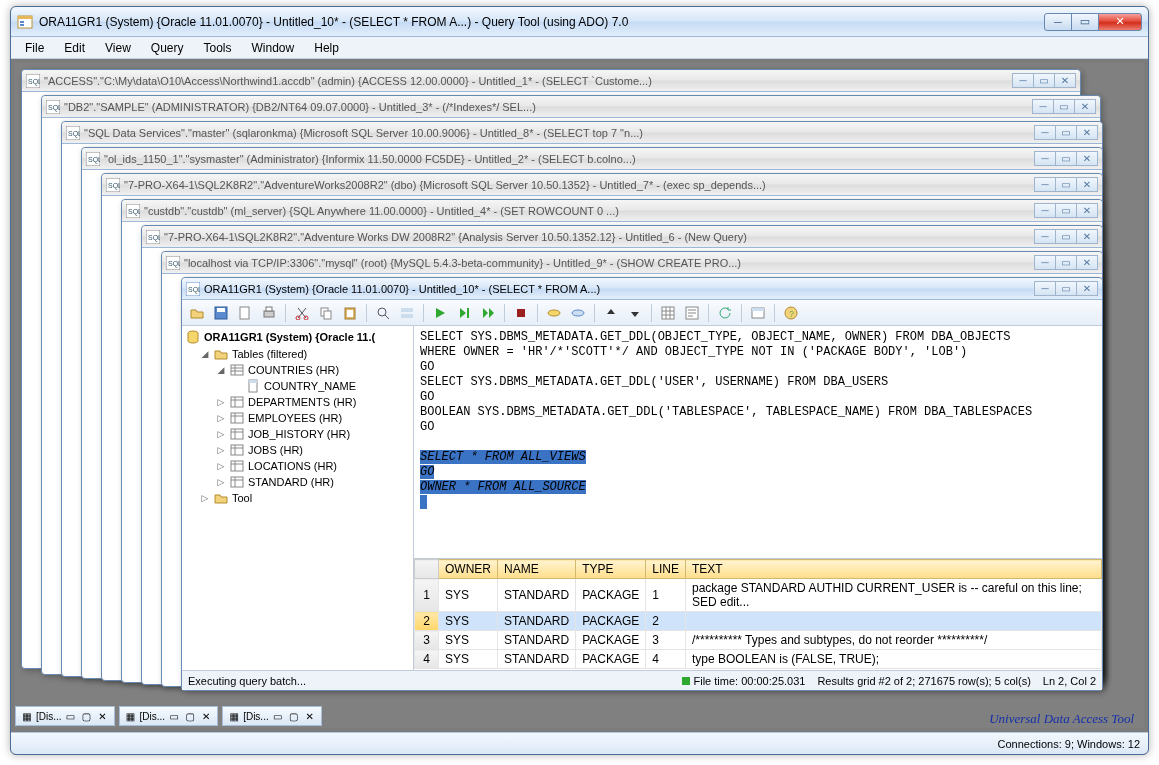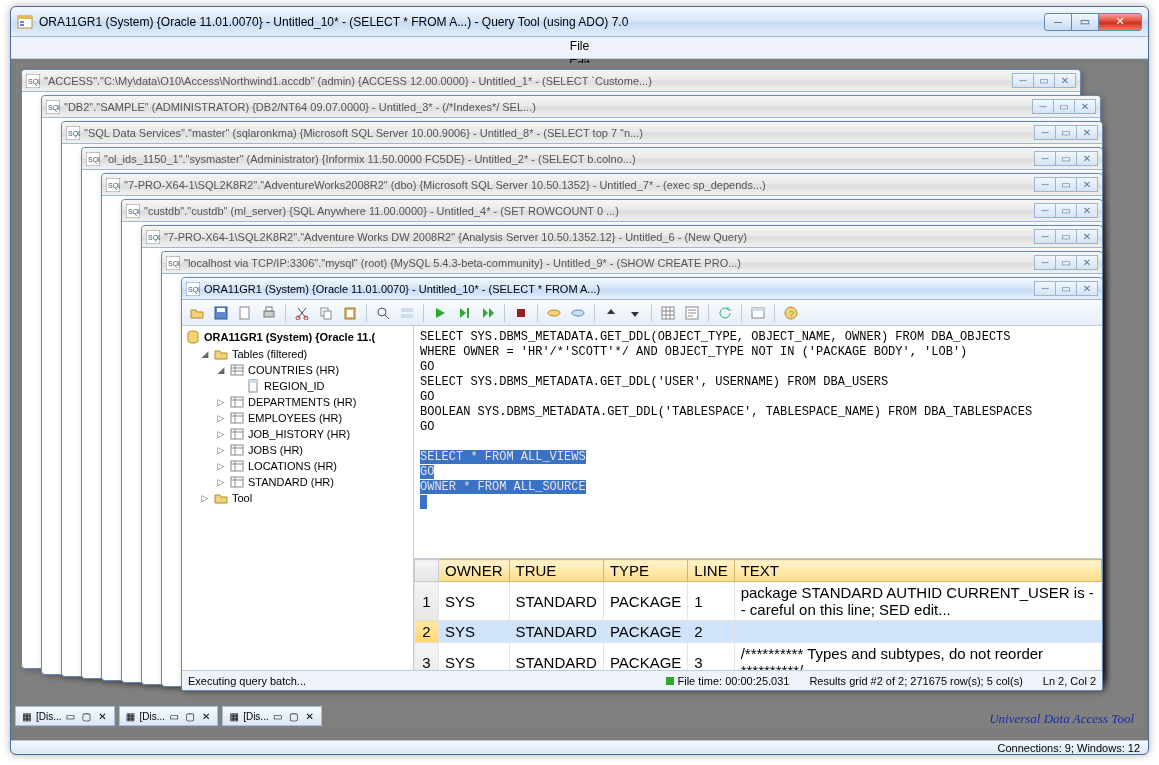--- a/index.html
+++ b/index.html
@@ -42,21 +42,20 @@
 .win-btn.close {
   background: linear-gradient(#f7a19a,#e44a3a 45%,#d12e1c 55%,#f07d6f);
   color:#fff; width:44px; border-radius:0 3px 3px 0;
 }
 .win-btn.min { border-radius: 3px 0 0 3px; }
 .win-btn.max {}
 .menubar {
   height: 22px; background:#eef3fa;
   display:flex; align-items:center; padding:0 4px;
   border-bottom:1px solid #c0d0e0;
-  flex-direction:column;
 }
 .menubar span { padding:2px 10px; cursor:default; }
 .mdi-area {
   position:absolute; left:4px; top:56px; right:4px; bottom:26px;
   background:#808080;
 }
 .mdi-child {
   position:absolute;
   border:1px solid #6788b0;
   border-radius:4px;
@@ -116,45 +115,45 @@
 .tree-indent-1 { padding-left:16px; }
 .tree-indent-2 { padding-left:32px; }
 .tree-indent-3 { padding-left:48px; }
 .expander { width:10px; display:inline-flex; justify-content:center; color:#666; font-size:9px; }
 .sql-editor {
   grid-column:2; grid-row:1;
   background:#fff; font-family:"Consolas","Courier New",monospace;
   font-size:12px; padding:4px 6px; overflow:auto;
   white-space:pre; line-height:15px;
 }
-.sql-editor .hl { background:#3a72c4; color:#e5e5e5; }
+.sql-editor .hl { background:#3a72c4; color:#000000;font-style:italic; }
 .results {
   grid-column:2; grid-row:2;
   background:#fff; border-top:1px solid #c0ccda;
-  overflow:auto; font-size:15px;
+  overflow:auto; font-size:12px;
 }
 .results table { border-collapse:collapse; width:100%; }
 .results th {
   background:linear-gradient(#fff3d0,#ffde8a);
   border:1px solid #d0b86c; padding:2px 6px; text-align:left; font-weight:normal;
 }
 .results th.rownum { background:linear-gradient(#f5f5f5,#e6e6e6); border-color:#ccc; width:24px; text-align:center; }
 .results td { border:1px solid #e4e4e4; padding:2px 6px; }
 .results td.rownum { background:linear-gradient(#f5f5f5,#e6e6e6); text-align:center; width:24px; }
 .results tr.selrow td { background:#cfe4fb; }
 .results tr.selrow td.rownum { background:linear-gradient(#ffe9a8,#ffd66b); }
 .child-status {
   grid-column:1/3; grid-row:3;
   background:#eef3fa; border-top:1px solid #c0ccda;
-  display:flex; align-items:center; font-size:11px; padding:0 6px; gap:20px;
+  display:flex; align-items:center; font-size:11px; padding:0 6px; gap:12px;
 }
 .child-status .spacer{flex:1;}
 .child-status .led{width:8px;height:8px;background:#2fa82f;display:inline-block;margin-right:4px;}
 .main-status {
-  position:absolute; left:0; right:0; bottom:0; height:14px;
+  position:absolute; left:0; right:0; bottom:0; height:22px;
   background:linear-gradient(#f3f8fe,#dce8f6);
   border-top:1px solid #b6c8dc;
   display:flex; align-items:center; padding:0 8px; font-size:11px;
 }
 .main-status .right { margin-left:auto; }
 .watermark {
   position:absolute; right:14px; bottom:27px;
   font-family:"Segoe Script","Comic Sans MS",cursive;
   font-style:italic; color:#1530a8; font-size:13px;
 }
@@ -515,21 +514,21 @@
                 <span>COUNTRIES (HR)</span>
               </div>
             <div class="tree-item tree-indent-3">
                 <span class="expander"></span>
                 <span class="mini-icon">
                   <svg viewBox="0 0 14 14">
                     <rect x="3" y="1" width="8" height="12" fill="#fff" stroke="#888"></rect>
                     <rect x="3" y="1" width="8" height="3" fill="#cde"></rect>
                   </svg>
                 </span>
-                <span>REGION_ID</span>
+                <span>COUNTRY_NAME</span>
               </div>
             <div class="tree-item tree-indent-2">
                 <span class="expander">▷</span>
                 <span class="mini-icon">
                   <svg viewBox="0 0 14 14">
                     <rect x="1" y="2" width="12" height="10" fill="#fff" stroke="#888"></rect>
                     <path d="M1 5h12M5 2v10" stroke="#888"></path>
                   </svg>
                 </span>
                 <span>DEPARTMENTS (HR)</span>
@@ -605,21 +604,21 @@
 <span class="hl">SELECT * FROM ALL_VIEWS</span>
 <span class="hl">GO</span>
 <span class="hl">OWNER * FROM ALL_SOURCE</span>
 <span class="hl"> </span></div>
           <div class="results">
             <table>
               <thead>
                   <tr>
                 <th class="rownum"></th>
                 <th>OWNER</th>
-                <th>TRUE</th>
+                <th>NAME</th>
                 <th>TYPE</th>
                 <th>LINE</th>
                 <th>TEXT</th>
               </tr>
                 </thead>
               <tbody>
                 <tr>
                     <td class="rownum">1</td>
                     <td>SYS</td>
                     <td>STANDARD</td>

